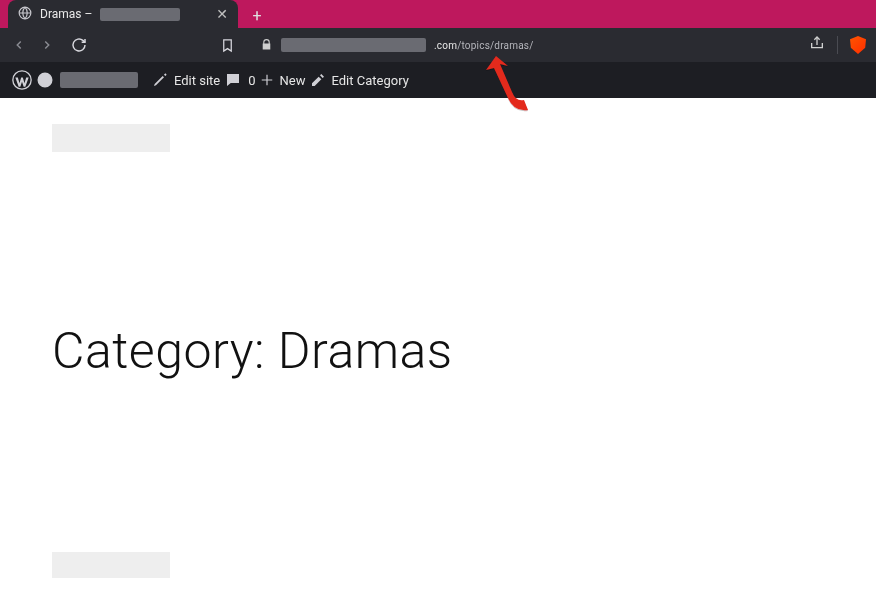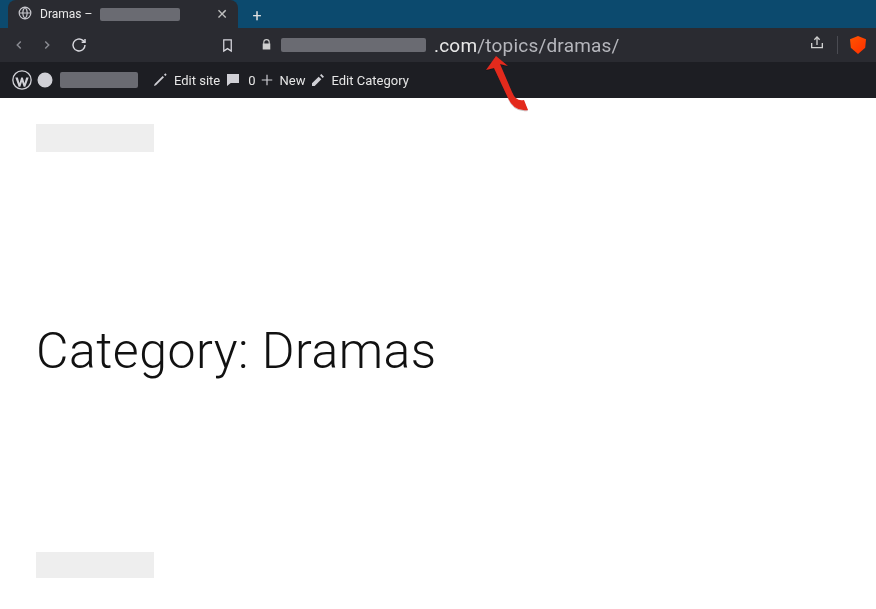--- a/index.html
+++ b/index.html
@@ -6,21 +6,21 @@
     body {
       font-family: -apple-system, BlinkMacSystemFont, "Segoe UI", Roboto, sans-serif;
       background: #fff;
       width: 876px;
       height: 609px;
       overflow: hidden;
       position: relative;
     }
     
     .browser-top {
-      background: #0c4a6e;
+      background: #be185d;
       height: 28px;
       display: flex;
       align-items: flex-end;
     }
     .tab {
       background: #2a2b31;
       height: 28px;
       width: 230px;
       border-radius: 8px 8px 0 0;
       margin-left: 8px;
@@ -63,21 +63,21 @@
     .bookmark-btn { margin-left: 120px; color: #d8d8de; }
     .url-area {
       display: flex;
       align-items: center;
       gap: 8px;
       margin-left: 14px;
       flex: 1;
     }
     .lock-icon { color: #d0d0d0; }
     .url-redacted { background: #6a6b72; width: 145px; height: 14px; border-radius: 2px; }
-    .url-tail { color: #b5b6bc; font-size: 19px; letter-spacing: 0.2px; }
+    .url-tail { color: #b5b6bc; font-size: 10px; letter-spacing: 0.2px; }
     .url-domain-frag { color: #e8e8e8; }
     .toolbar-right { display: flex; align-items: center; gap: 12px; margin-left: auto; }
     .share-icon, .brave-icon { color: #d0d0d0; }
     .sep { width: 1px; height: 18px; background: #4a4b52; }
     .brave-shield {
       width: 16px; height: 18px;
       background: linear-gradient(135deg, #ff5500, #ff2d00);
       clip-path: polygon(50% 0%, 100% 18%, 95% 65%, 50% 100%, 5% 65%, 0% 18%);
     }
     
@@ -94,21 +94,21 @@
     .wp-item {
       display: flex; align-items: center; gap: 6px;
       cursor: pointer;
       padding: 0 2px;
     }
     .wp-item svg { fill: #d0d0d6; }
     .wp-sep { width: 10px; }
     
     .content {
       background: #fff;
-      padding: 26px 36px;
+      padding: 26px 52px;
       height: calc(609px - 28px - 34px - 36px);
       position: relative;
     }
     .gray-block-top {
       width: 118px; height: 28px;
       background: #eeeeee;
     }
     .page-heading {
       font-weight: 300;
       font-size: 50px;

